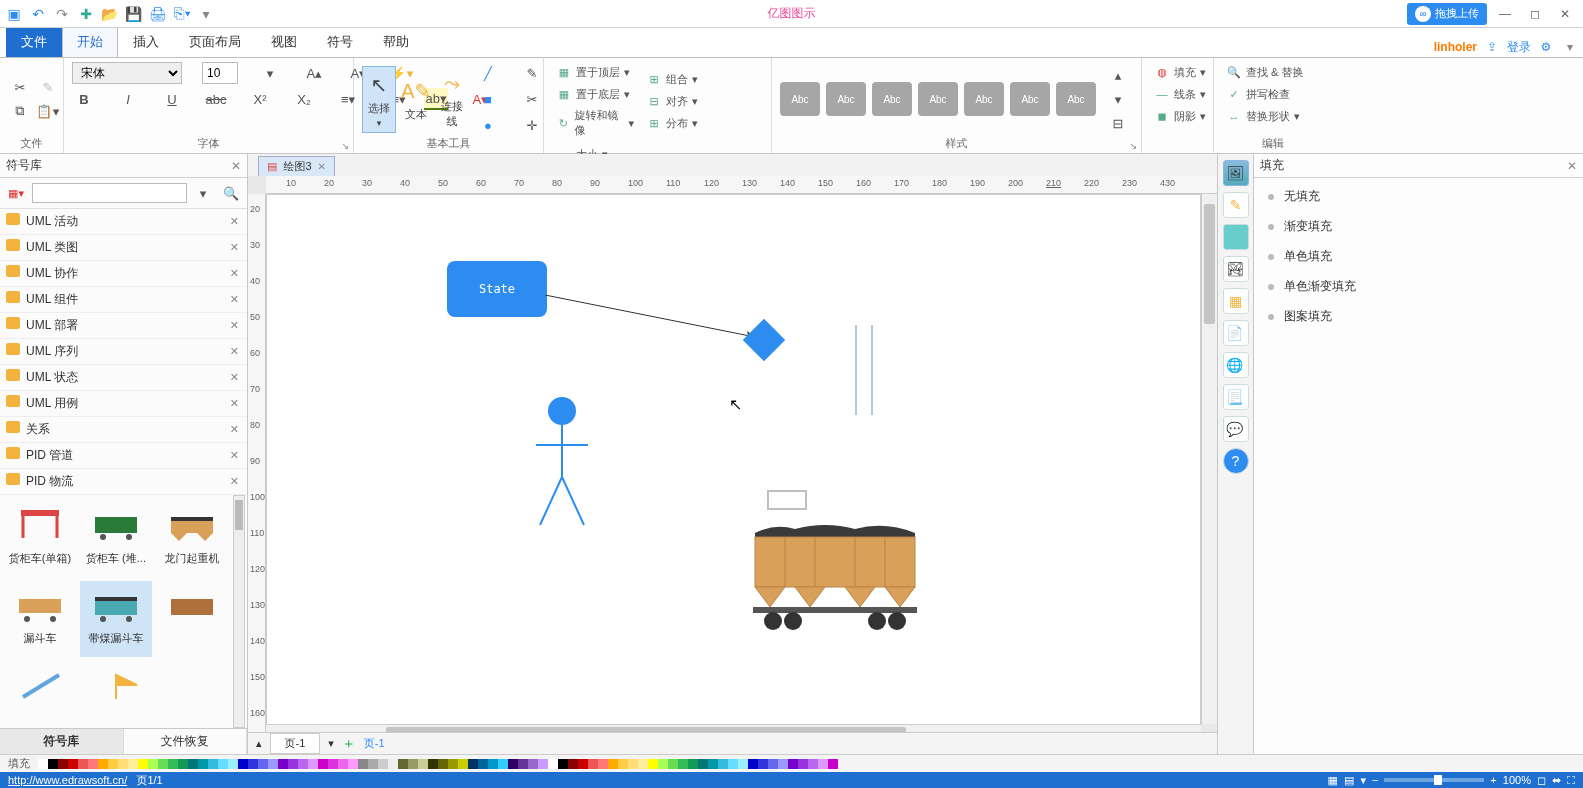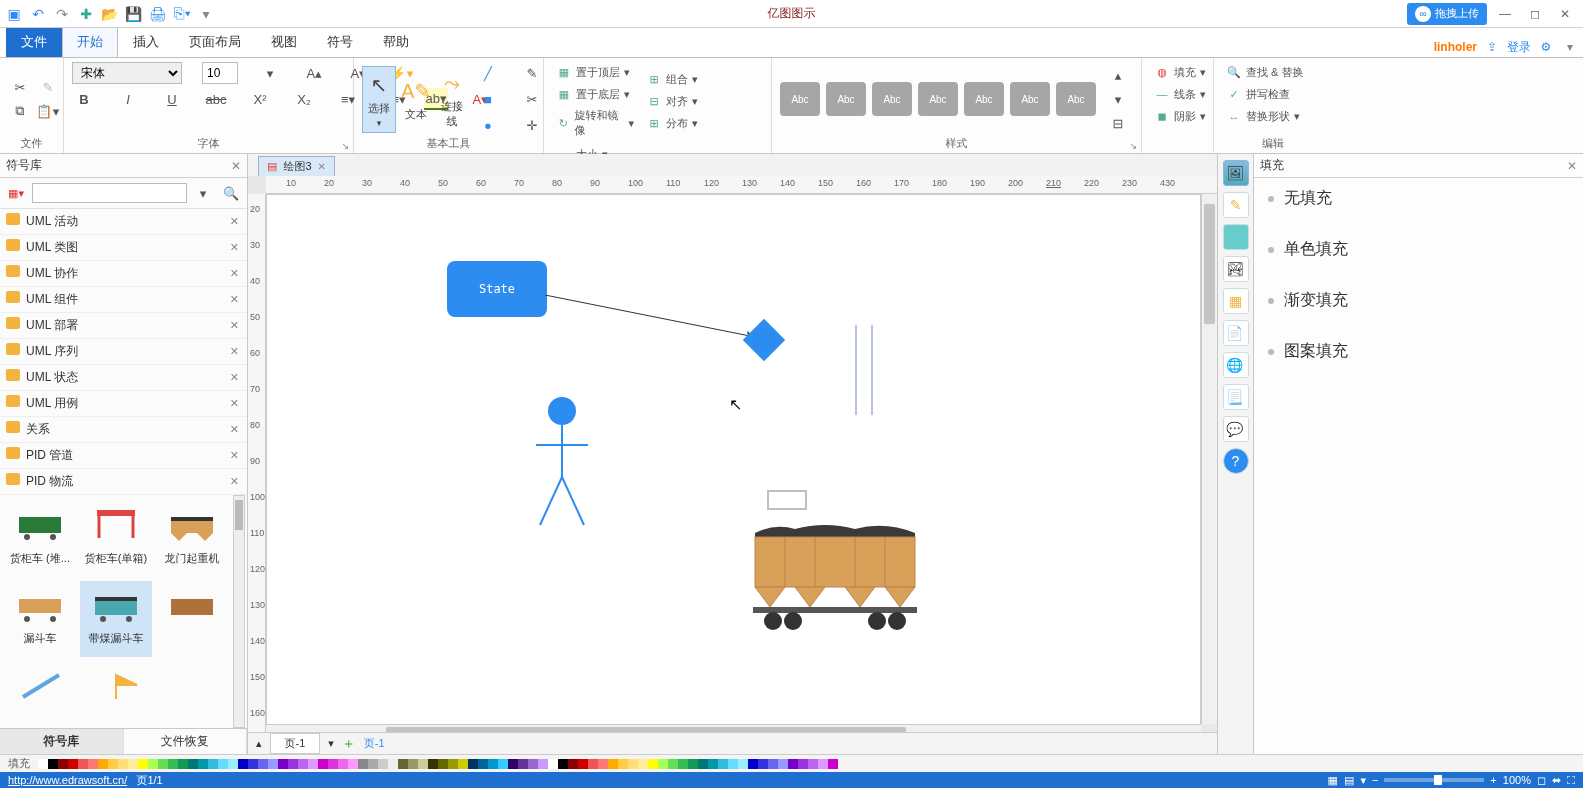--- a/index.html
+++ b/index.html
@@ -2,21 +2,21 @@
 <html><head>
 <meta charset="utf-8">
 <style>
 * { box-sizing: border-box; margin: 0; padding: 0; font-family: "Microsoft YaHei", Arial, sans-serif; }
 body { width: 1583px; height: 788px; background: #fff; overflow: hidden; font-size: 12px; color: #333; position: relative; }
 
 
 .titlebar { height: 28px; background: #fff; border-bottom: 1px solid #d0d0d0; display: flex; align-items: center; position: relative; }
 .titlebar .qat { display: flex; align-items: center; gap: 4px; padding-left: 4px; }
 .qat-icon { width: 20px; height: 20px; display: inline-flex; align-items: center; justify-content: center; font-size: 14px; cursor: pointer; }
-.titlebar .app-title { position: absolute; left: 50%; transform: translateX(-50%); font-size: 12px; color: #7f1d1d; }
+.titlebar .app-title { position: absolute; left: 50%; transform: translateX(-50%); font-size: 12px; color: #ec4899; }
 .titlebar .right { position: absolute; right: 0; display: flex; align-items: center; gap: 6px; padding-right: 6px; }
 .upload-btn { background: #2d8cf0; color: #fff; padding: 3px 8px; border-radius: 3px; font-size: 11px; display: flex; align-items: center; gap: 4px; }
 .upload-btn .cloud { background: #fff; color: #2d8cf0; border-radius: 50%; width: 16px; height: 16px; display: flex; align-items: center; justify-content: center; font-size: 10px; }
 .win-btn { width: 24px; text-align: center; color: #666; cursor: pointer; }
 
 
 .userrow { position: absolute; right: 4px; top: 38px; display: flex; align-items: center; gap: 6px; font-size: 12px; }
 .userrow .name { color: #ff7a00; font-weight: bold; }
 .userrow .icon { width: 18px; height: 18px; display: inline-flex; align-items: center; justify-content: center; color: #2d8cf0; cursor: pointer; }
 .userrow a { color: #2d8cf0; }
@@ -99,21 +99,21 @@
 .page-tabs .add { color: #3a3; font-size: 14px; cursor: pointer; }
 
 
 .side-strip { width: 36px; background: #f4f4f4; border-left: 1px solid #c8c8c8; display: flex; flex-direction: column; align-items: center; gap: 6px; padding-top: 6px; }
 .side-strip .sbtn { width: 26px; height: 26px; border: 1px solid #cdd; background: #fff; border-radius: 3px; display: flex; align-items: center; justify-content: center; font-size: 14px; cursor: pointer; }
 .side-strip .sbtn.sel { background: #cfe4f7; border-color: #8ab8e0; }
 
 
 .rightpanel { width: 330px; background: #fdfdfd; border-left: 1px solid #c8c8c8; display: flex; flex-direction: column; }
 .rightpanel .panel-header { border-bottom: 1px solid #d0d0d0; }
-.fill-opts { padding: 10px 14px; display: flex; flex-direction: column; gap: 30px; font-size: 16px; }
+.fill-opts { padding: 10px 14px; display: flex; flex-direction: column; gap: 13px; font-size: 12px; }
 .fill-opt { display: flex; align-items: center; gap: 10px; cursor: pointer; }
 .fill-opt .radio { width: 6px; height: 6px; border-radius: 50%; background: #bbb; }
 
 
 .statusbar { position: absolute; left: 0; right: 0; bottom: 16px; height: 18px; background: #f4f4f4; border-top: 1px solid #ccc; display: flex; align-items: center; font-size: 11px; padding: 0 8px; color: #555; }
 .swatch-row { display: flex; margin-left: 8px; }
 .swatch-row .sw { width: 10px; height: 10px; }
 
 .footer { position: absolute; left: 0; right: 0; bottom: 0; height: 16px; background: #1f6fd0; color: #fff; font-size: 11px; display: flex; align-items: center; justify-content: space-between; padding: 0 8px; }
 .footer a { color: #fff; text-decoration: underline; }
@@ -372,33 +372,33 @@
       <div class="lib-item">
           <span><span class="fold"></span><span>PID 物流</span></span>
           <span class="x">✕</span>
         </div>
     </div>
     <div class="shapes-grid" style="flex:1;position:relative">
       <div style="position:absolute;right:2px;top:0;bottom:0;width:12px;background:#eee;border:1px solid #ccc">
           <div style="position:absolute;top:4px;left:1px;right:1px;height:30px;background:#bbb"></div>
         </div>
       <div class="shape-cell"><div class="thumb">
+            <svg width="50" height="36">
+              <rect x="6" y="2" width="38" height="6" fill="#d44"></rect>
+              <line x1="8" y1="8" x2="8" y2="30" stroke="#d44" stroke-width="3"></line>
+              <line x1="42" y1="8" x2="42" y2="30" stroke="#d44" stroke-width="3"></line>
+            </svg>
+          </div><span>货柜车(单箱)</span></div>
+      <div class="shape-cell"><div class="thumb">
             <svg width="50" height="30">
               <rect x="4" y="6" width="42" height="16" fill="#2a7a3a"></rect>
               <circle cx="12" cy="26" r="3" fill="#555"></circle>
               <circle cx="38" cy="26" r="3" fill="#555"></circle>
             </svg>
           </div><span>货柜车 (堆...</span></div>
-      <div class="shape-cell"><div class="thumb">
-            <svg width="50" height="36">
-              <rect x="6" y="2" width="38" height="6" fill="#d44"></rect>
-              <line x1="8" y1="8" x2="8" y2="30" stroke="#d44" stroke-width="3"></line>
-              <line x1="42" y1="8" x2="42" y2="30" stroke="#d44" stroke-width="3"></line>
-            </svg>
-          </div><span>货柜车(单箱)</span></div>
       <div class="shape-cell"><div class="thumb">
             <svg width="50" height="34">
               <rect x="4" y="12" width="42" height="12" fill="#d9a05a"></rect>
               <path d="M4 24 L12 32 L20 24 M30 24 L38 32 L46 24" fill="#d9a05a"></path>
               <rect x="4" y="8" width="42" height="4" fill="#333"></rect>
             </svg>
           </div><span>龙门起重机</span></div>
       <div class="shape-cell"><div class="thumb">
             <svg width="50" height="34">
               <rect x="4" y="10" width="42" height="14" fill="#d9a05a"></rect>
@@ -561,25 +561,29 @@
       <span>填充</span>
       <span class="close">✕</span>
     </div>
     <div class="fill-opts">
       <div class="fill-opt">
           <span class="radio"></span>
           <span>无填充</span>
         </div>
       <div class="fill-opt">
           <span class="radio"></span>
-          <span>单色填充</span>
+          <span>渐变填充</span>
         </div>
       <div class="fill-opt">
           <span class="radio"></span>
-          <span>渐变填充</span>
+          <span>单色填充</span>
+        </div>
+      <div class="fill-opt">
+          <span class="radio"></span>
+          <span>单色渐变填充</span>
         </div>
       <div class="fill-opt">
           <span class="radio"></span>
           <span>图案填充</span>
         </div>
     </div>
   </div>
 </div>
 
 <div class="statusbar">

